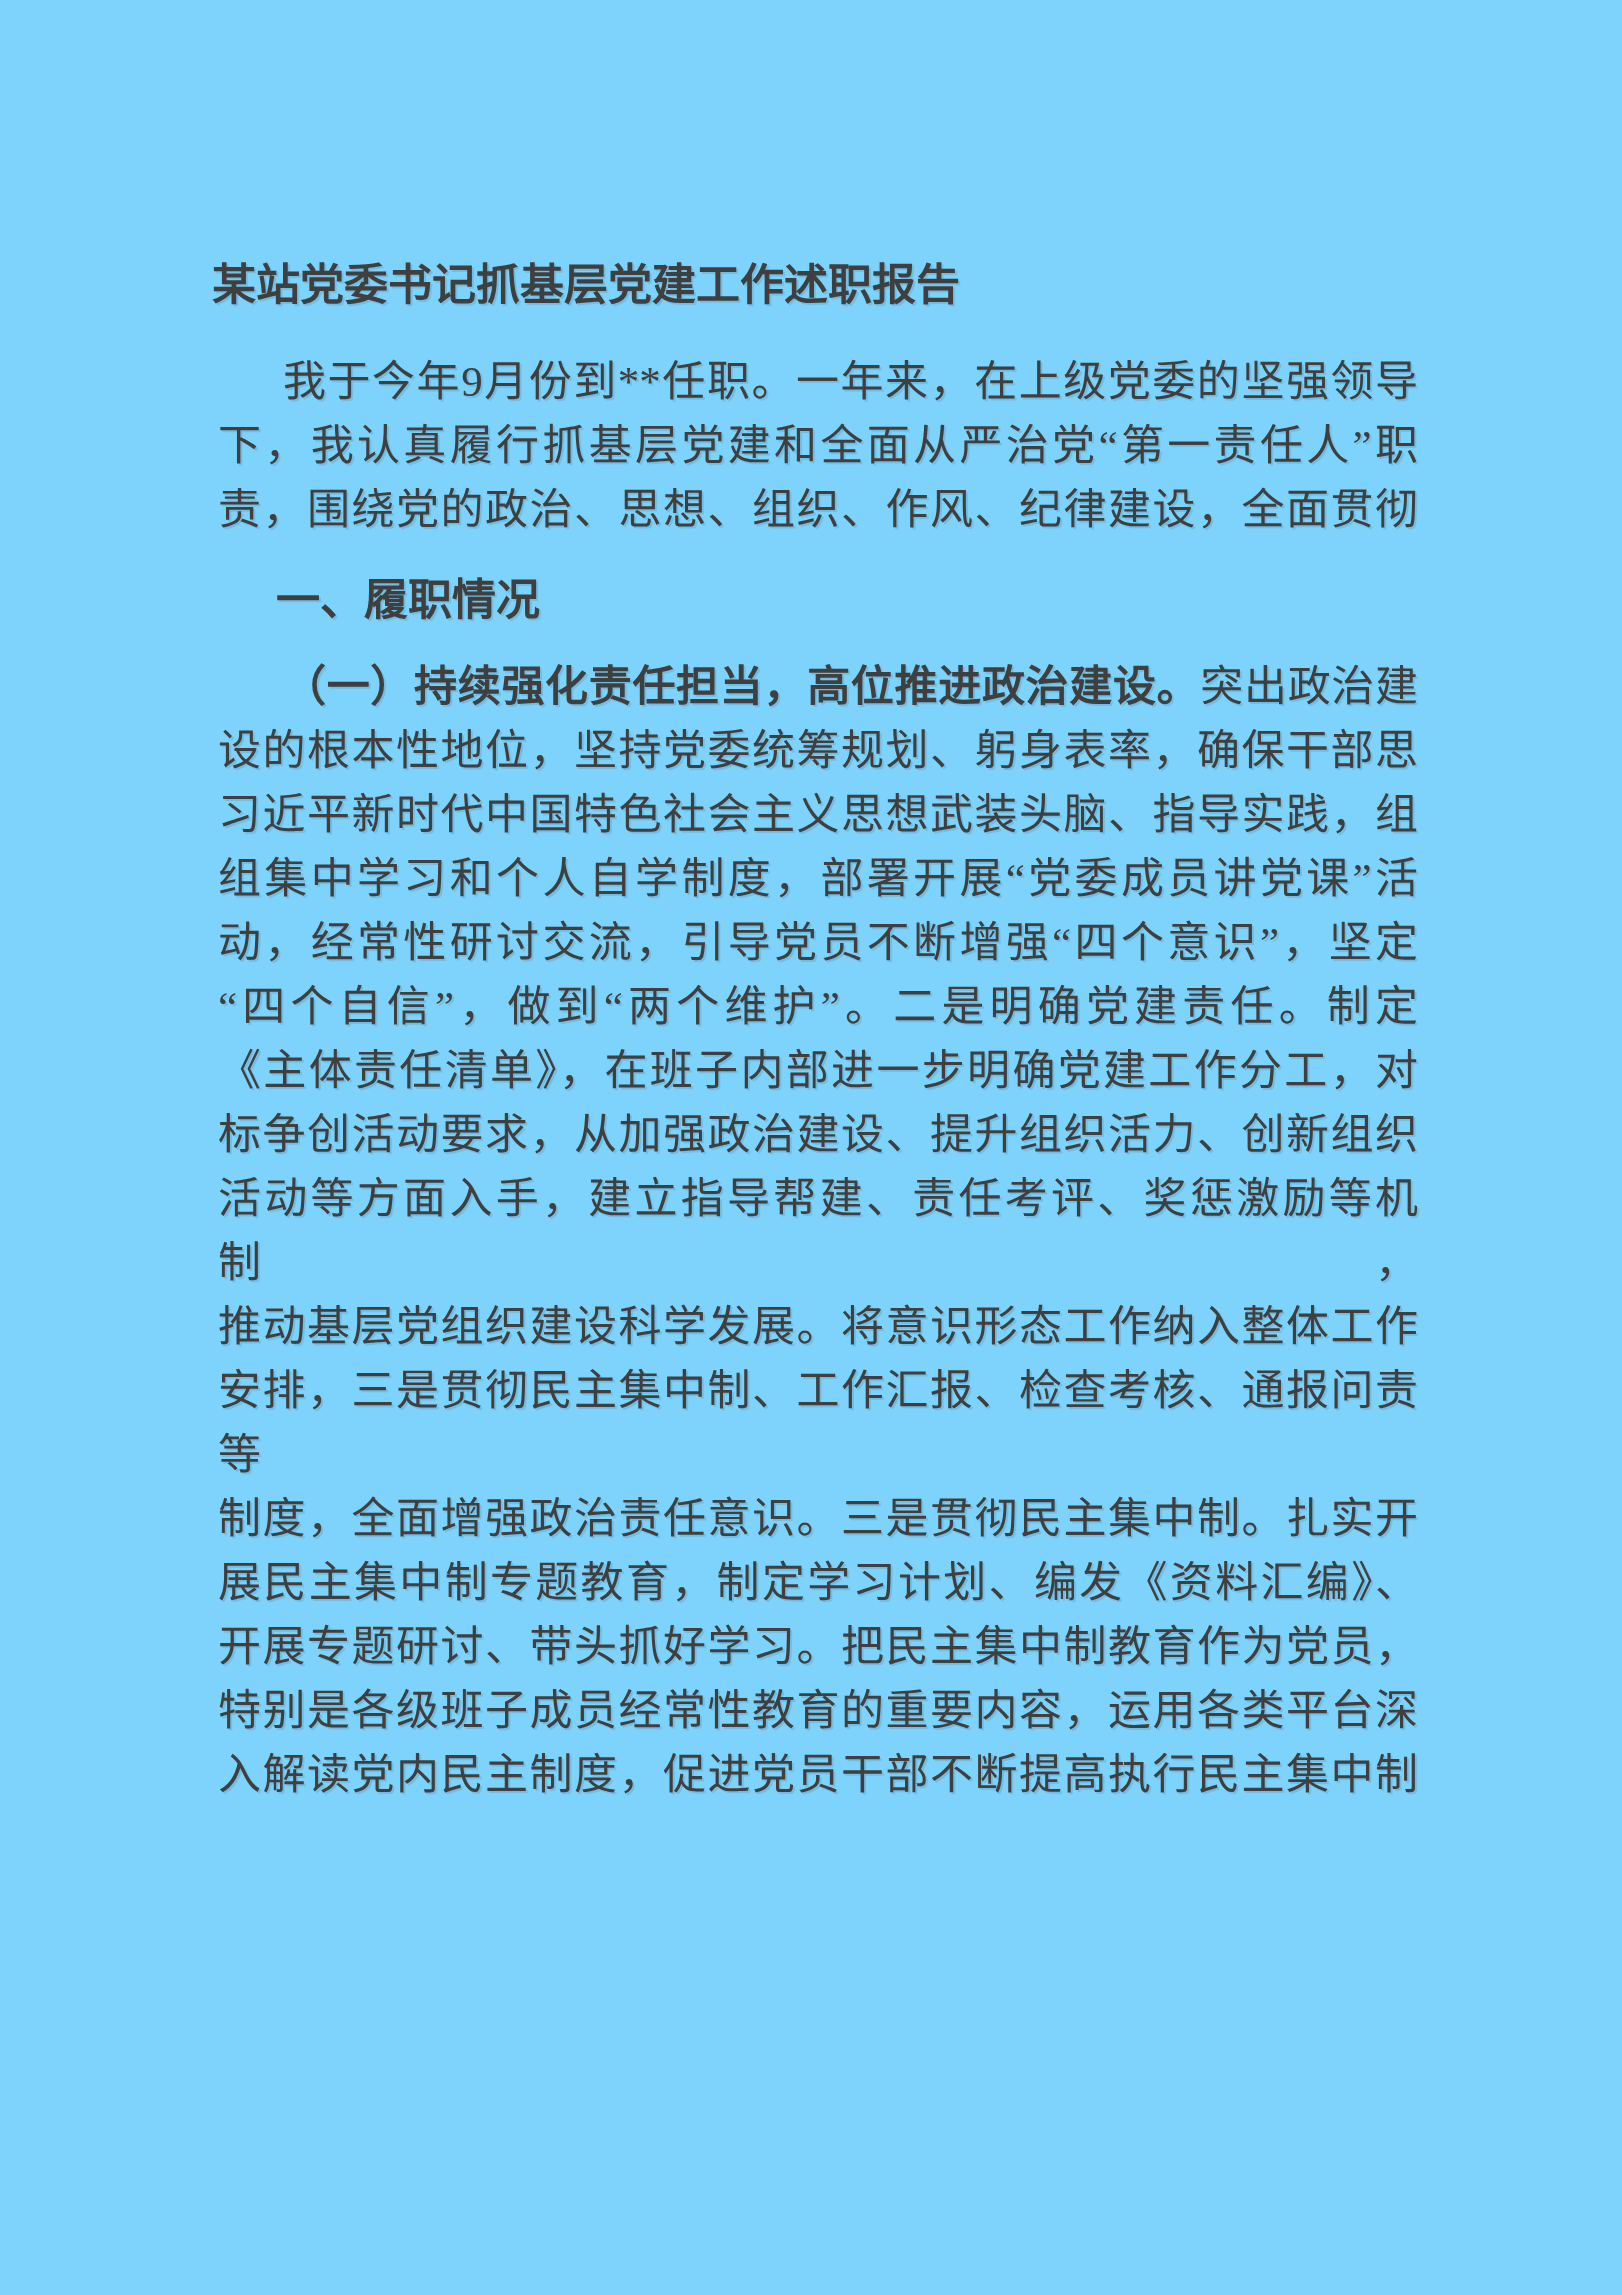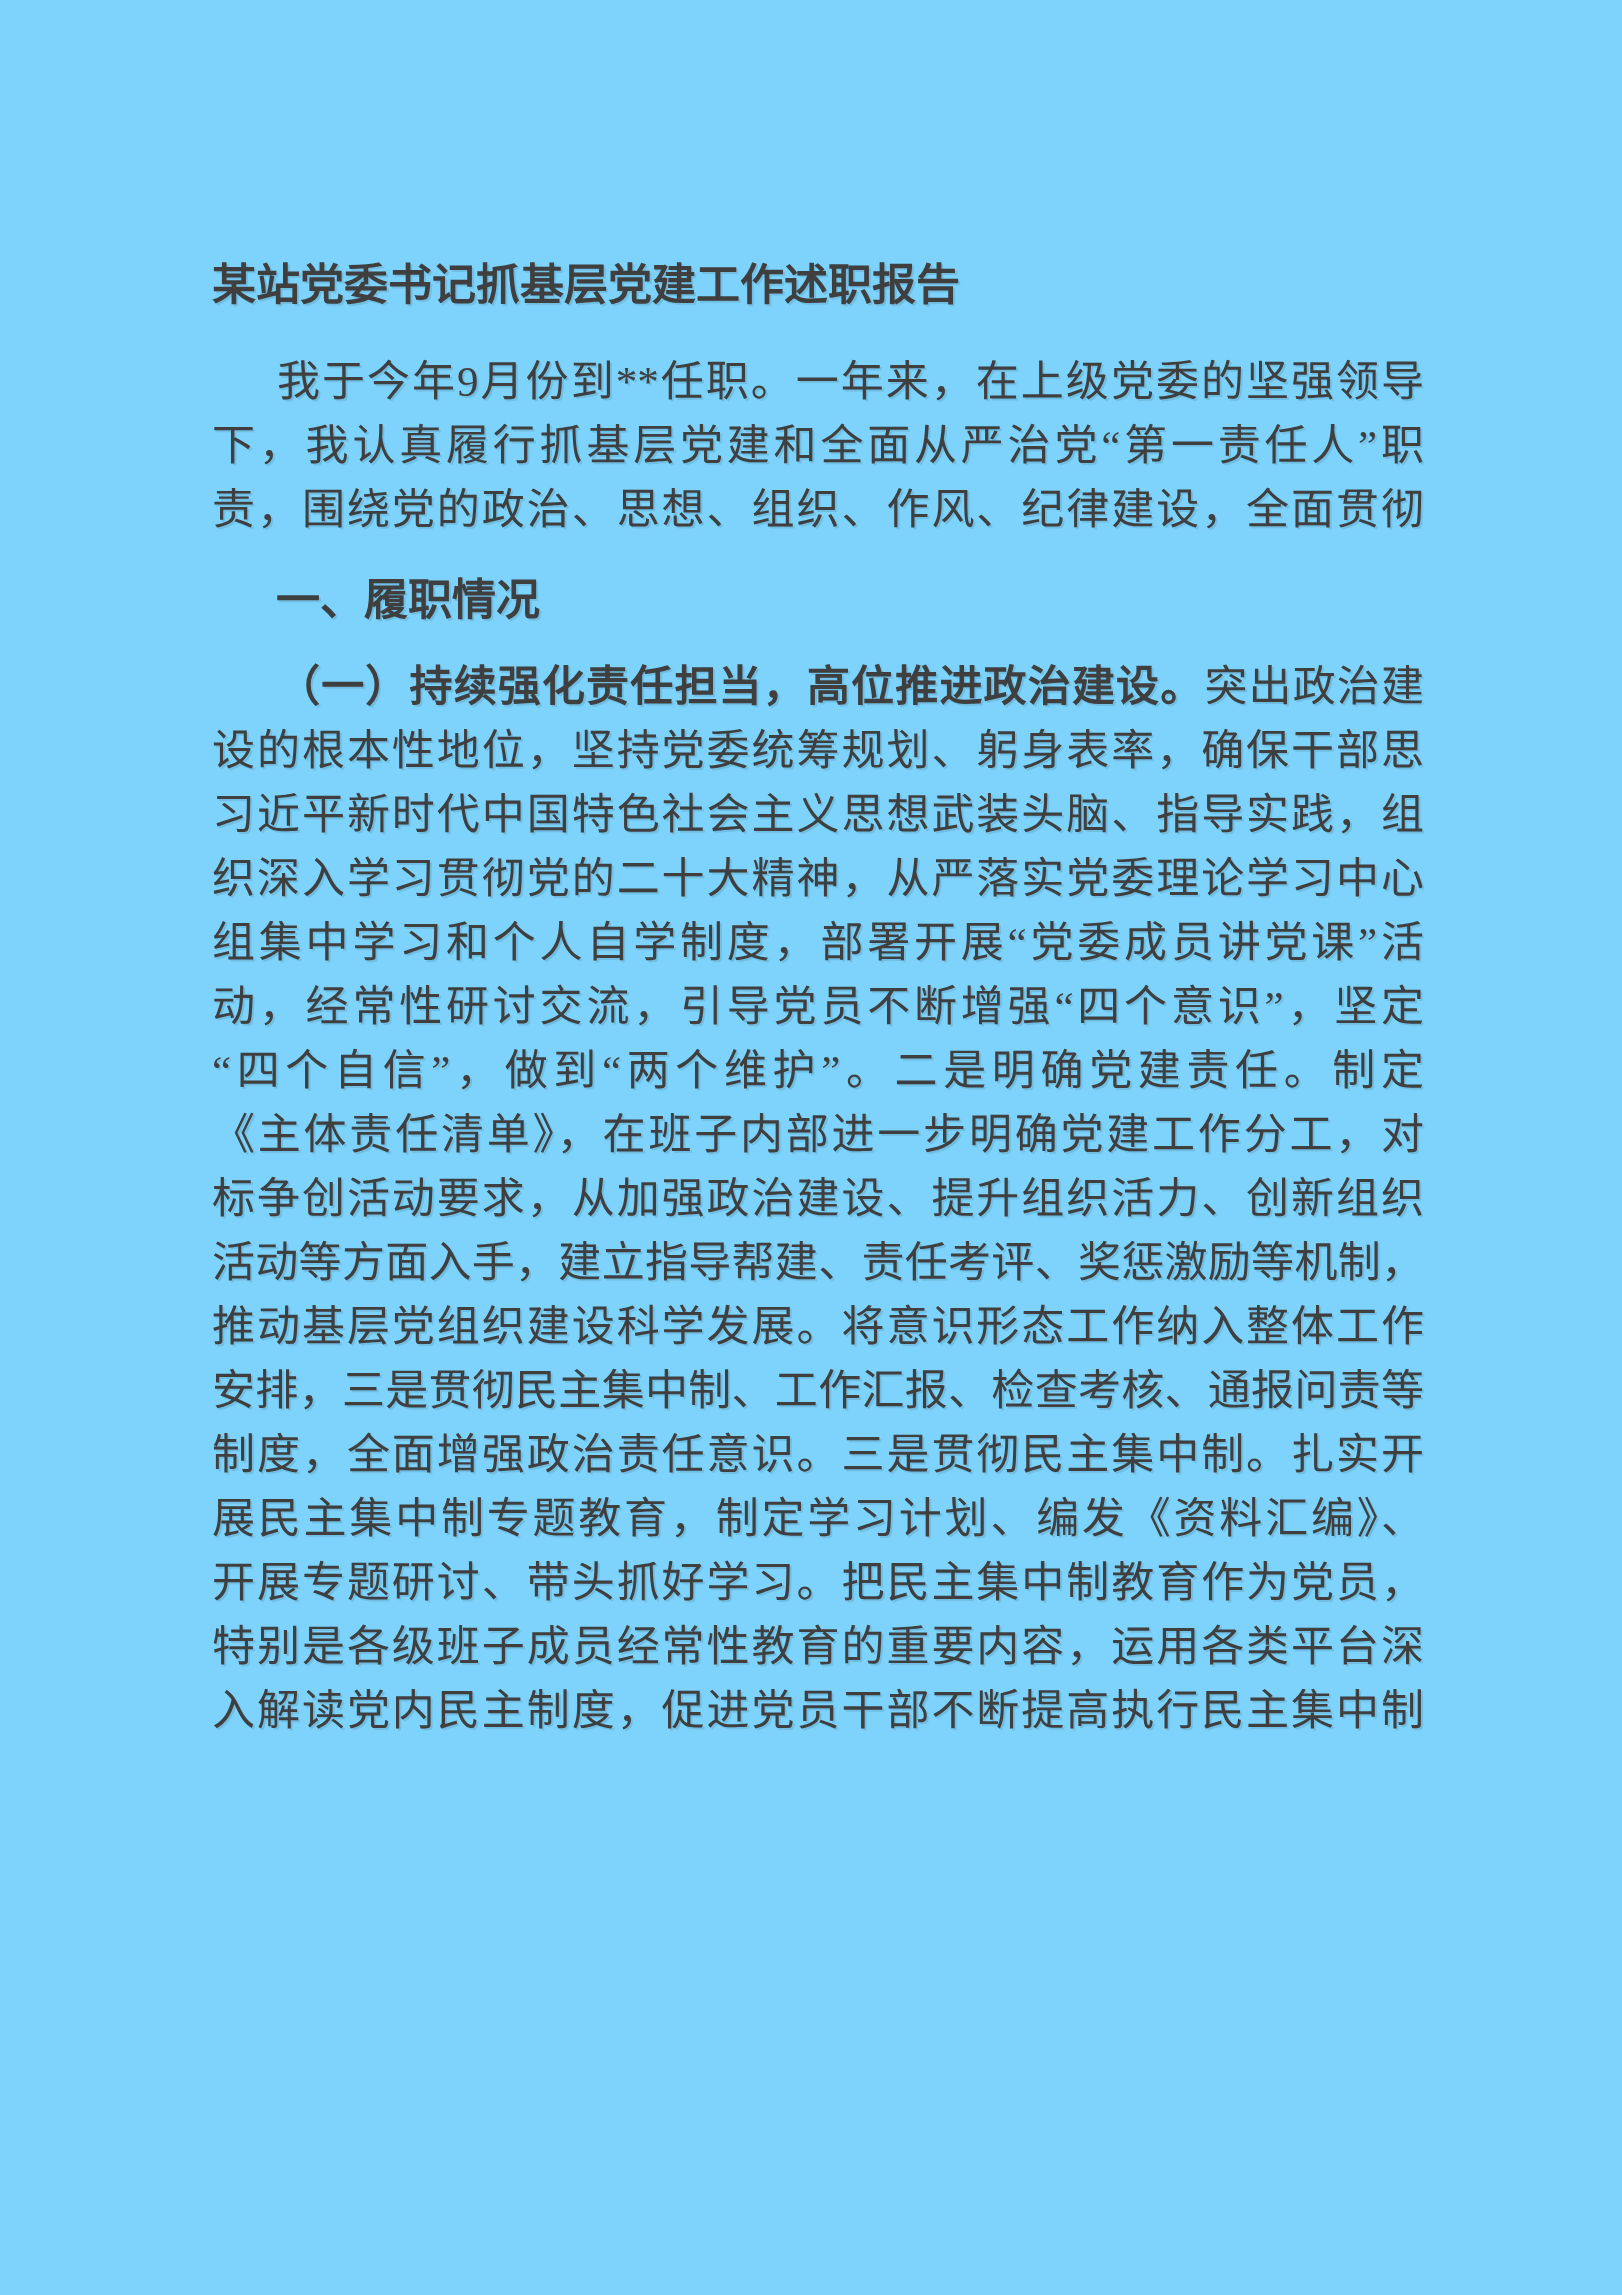--- a/index.html
+++ b/index.html
@@ -30,21 +30,21 @@
     line-height: 64px;
     margin: 0 0 33px 0;
     white-space: nowrap;
   }
   .salutation {
     font-size: 43px;
     line-height: 64px;
     margin: 0;
   }
   .para {
-    margin: 0;
+    margin: 6px;
   }
   .para.intro { margin-top: 21.6px; }
   .para.sub1  { margin-top: 21.6px; }
   .line {
     font-size: 43px;
     line-height: 64px;
     text-align: justify;
     text-align-last: justify;
     text-justify: inter-character;
   }
@@ -83,21 +83,20 @@
     </div>
 
     <h2 class="section-heading">一、履职情况</h2>
 
     <div class="para sub1">
       <div class="line first-indent">
         <span class="lead-bold">（一）持续强化责任担当，高位推进政治建设。</span><span>突出政治建</span>
       </div>
       <div class="line">设的根本性地位，坚持党委统筹规划、躬身表率，确保干部思</div>
       <div class="line">习近平新时代中国特色社会主义思想武装头脑、指导实践，组</div>
-      <div class="line">织深入学习贯彻党的二十大精神，从严落实党委理论学习中心</div>
       <div class="line">组集中学习和个人自学制度，部署开展“党委成员讲党课”活</div>
       <div class="line">动，经常性研讨交流，引导党员不断增强“四个意识”，坚定</div>
       <div class="line">“四个自信”，做到“两个维护”。二是明确党建责任。制定</div>
       <div class="line">《主体责任清单》，在班子内部进一步明确党建工作分工，对</div>
       <div class="line">标争创活动要求，从加强政治建设、提升组织活力、创新组织</div>
       <div class="line">活动等方面入手，建立指导帮建、责任考评、奖惩激励等机制，</div>
       <div class="line">推动基层党组织建设科学发展。将意识形态工作纳入整体工作</div>
       <div class="line">安排，三是贯彻民主集中制、工作汇报、检查考核、通报问责等</div>
       <div class="line">制度，全面增强政治责任意识。三是贯彻民主集中制。扎实开</div>
       <div class="line">展民主集中制专题教育，制定学习计划、编发《资料汇编》、</div>

